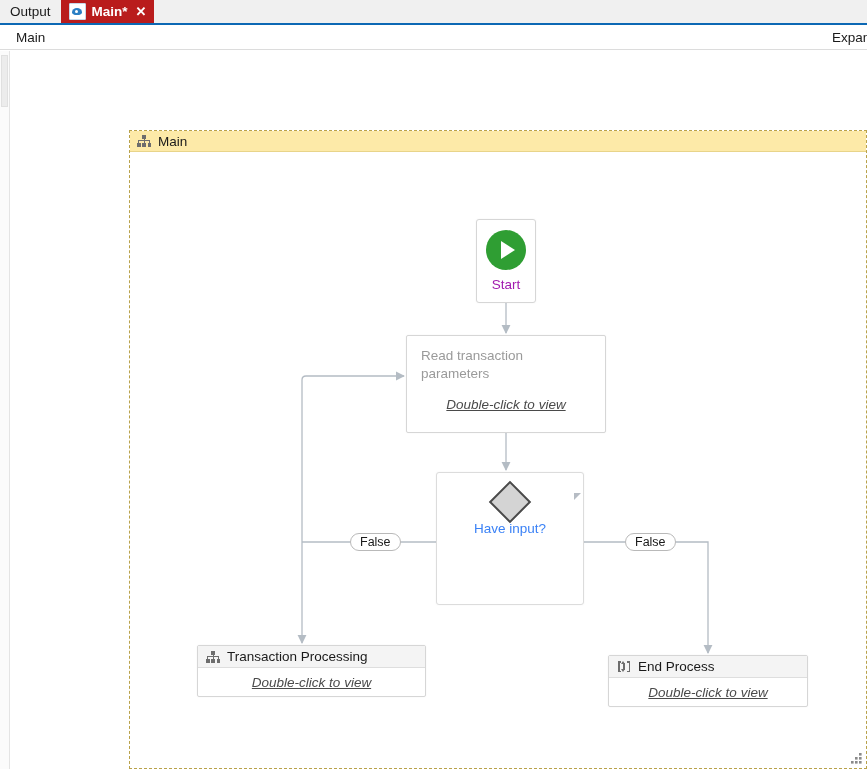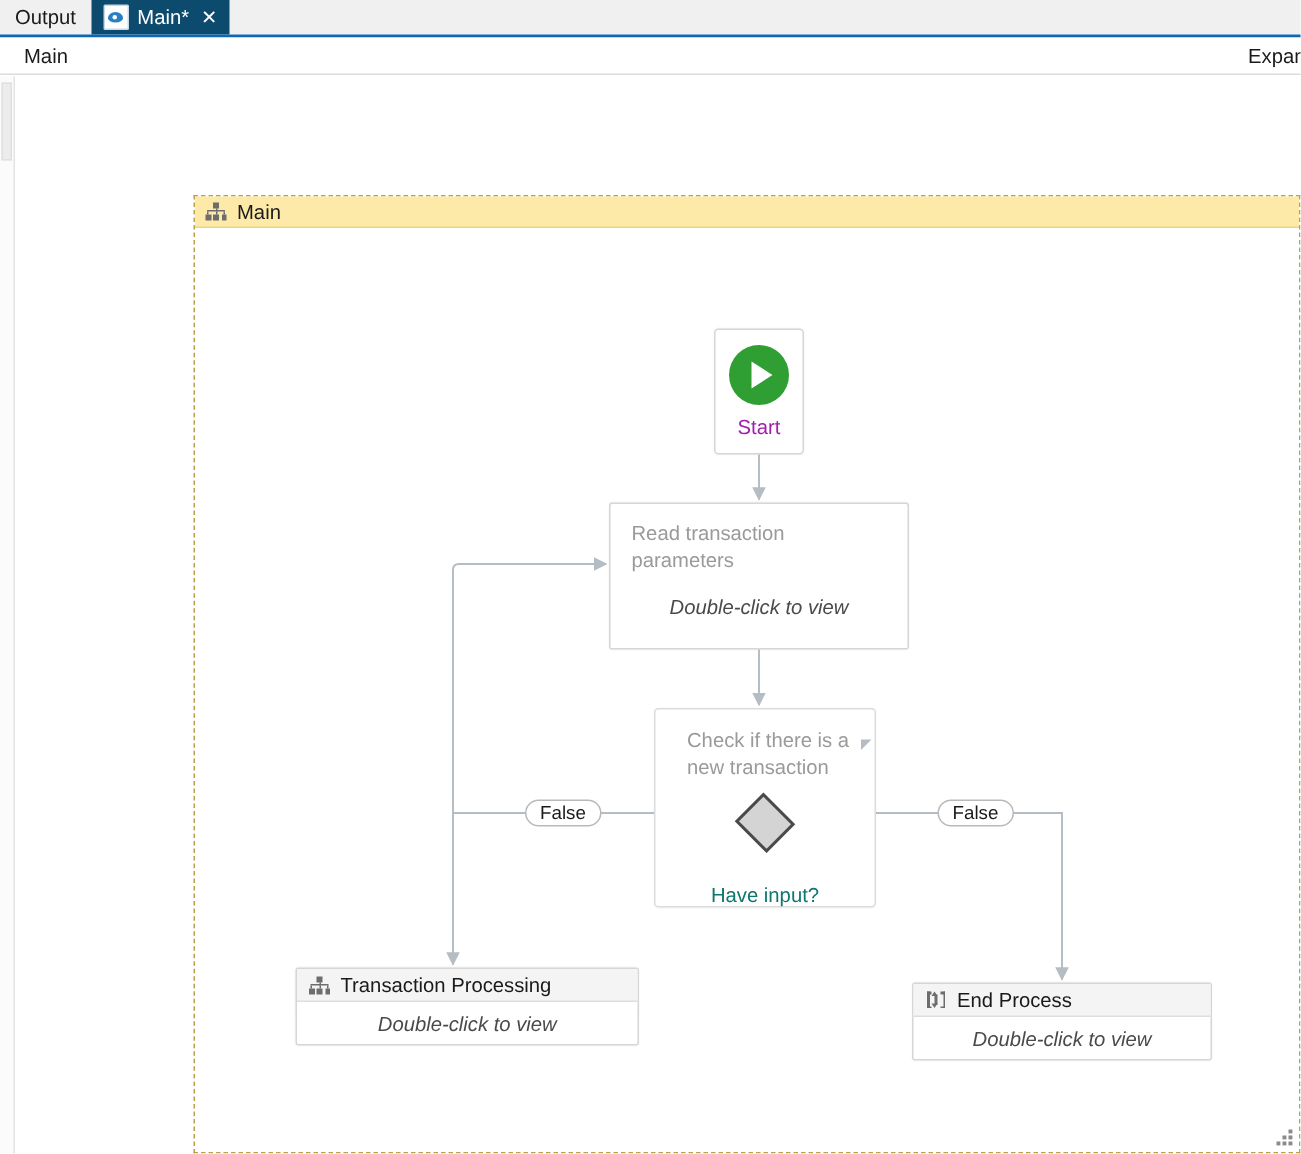--- a/index.html
+++ b/index.html
@@ -33,24 +33,25 @@
     padding: 0 10px;
     font-size: 13.5px;
     box-sizing: border-box;
     white-space: nowrap;
   }
   .tab.inactive {
     color: #1a1a1a;
     background: #f0f0f0;
   }
   .tab.active {
-    background: #0c4a6e;
+    background: #b91c1c;
     color: #ffffff;
     padding: 0 8px 0 8px;
     gap: 6px;
+    font-weight: bold;
   }
   .tab-doc-icon {
     width: 15px; height: 15px;
     background: #ffffff;
     border: 1px solid #c8d8e8;
     border-radius: 1px;
     position: relative;
     flex: 0 0 auto;
     display: block;
   }
@@ -254,20 +255,21 @@
   .node-note {
     color: #9a9a9a;
     font-size: 13.5px;
     line-height: 18px;
   }
   .dbl-hint {
     font-style: italic;
     color: #4a4a4a;
     font-size: 13.5px;
     text-align: center;
+    text-decoration: underline;
   }
 
   
   #node-start {
     left: 346px; top: 88px;
     width: 60px; height: 84px;
     display: flex;
     flex-direction: column;
     align-items: center;
     justify-content: center;
@@ -322,23 +324,23 @@
   }
   #decision-diamond {
     width: 30px; height: 30px;
     background: #d4d4d4;
     border: 2px solid #4a4a4a;
     transform: rotate(45deg);
     margin-top: 14px;
     box-sizing: border-box;
   }
   #decision-label {
-    margin-top: 27px;
-    font-size: 13.5px;
-    color: #0f766e;
+    margin-top: 4px;
+    font-size: 13.5px;
+    color: #3b82f6;
   }
   #decision-marker {
     position: absolute;
     right: 2px; top: 20px;
     width: 0; height: 0;
     border-left: 7px solid #b6bcc4;
     border-bottom: 7px solid transparent;
   }
 
   
@@ -455,21 +457,20 @@
     </div>
 
     <div class="node" id="node-data-input">
       <div class="node-body">
         <div class="node-note">Read transaction parameters</div>
         <div class="dbl-hint" id="data-input-hint">Double-click to view</div>
       </div>
     </div>
 
     <div class="node" id="node-decision">
-      <div id="decision-comment">Check if there is a new transaction</div>
       <div id="decision-diamond"></div>
       <div id="decision-label">Have input?</div>
       <div id="decision-marker"></div>
     </div>
 
     <div class="node" id="node-transaction">
       <div class="node-header">
         <span class="sitemap-icon">
           <i class="box-top"></i>
             <i class="v1"></i>

